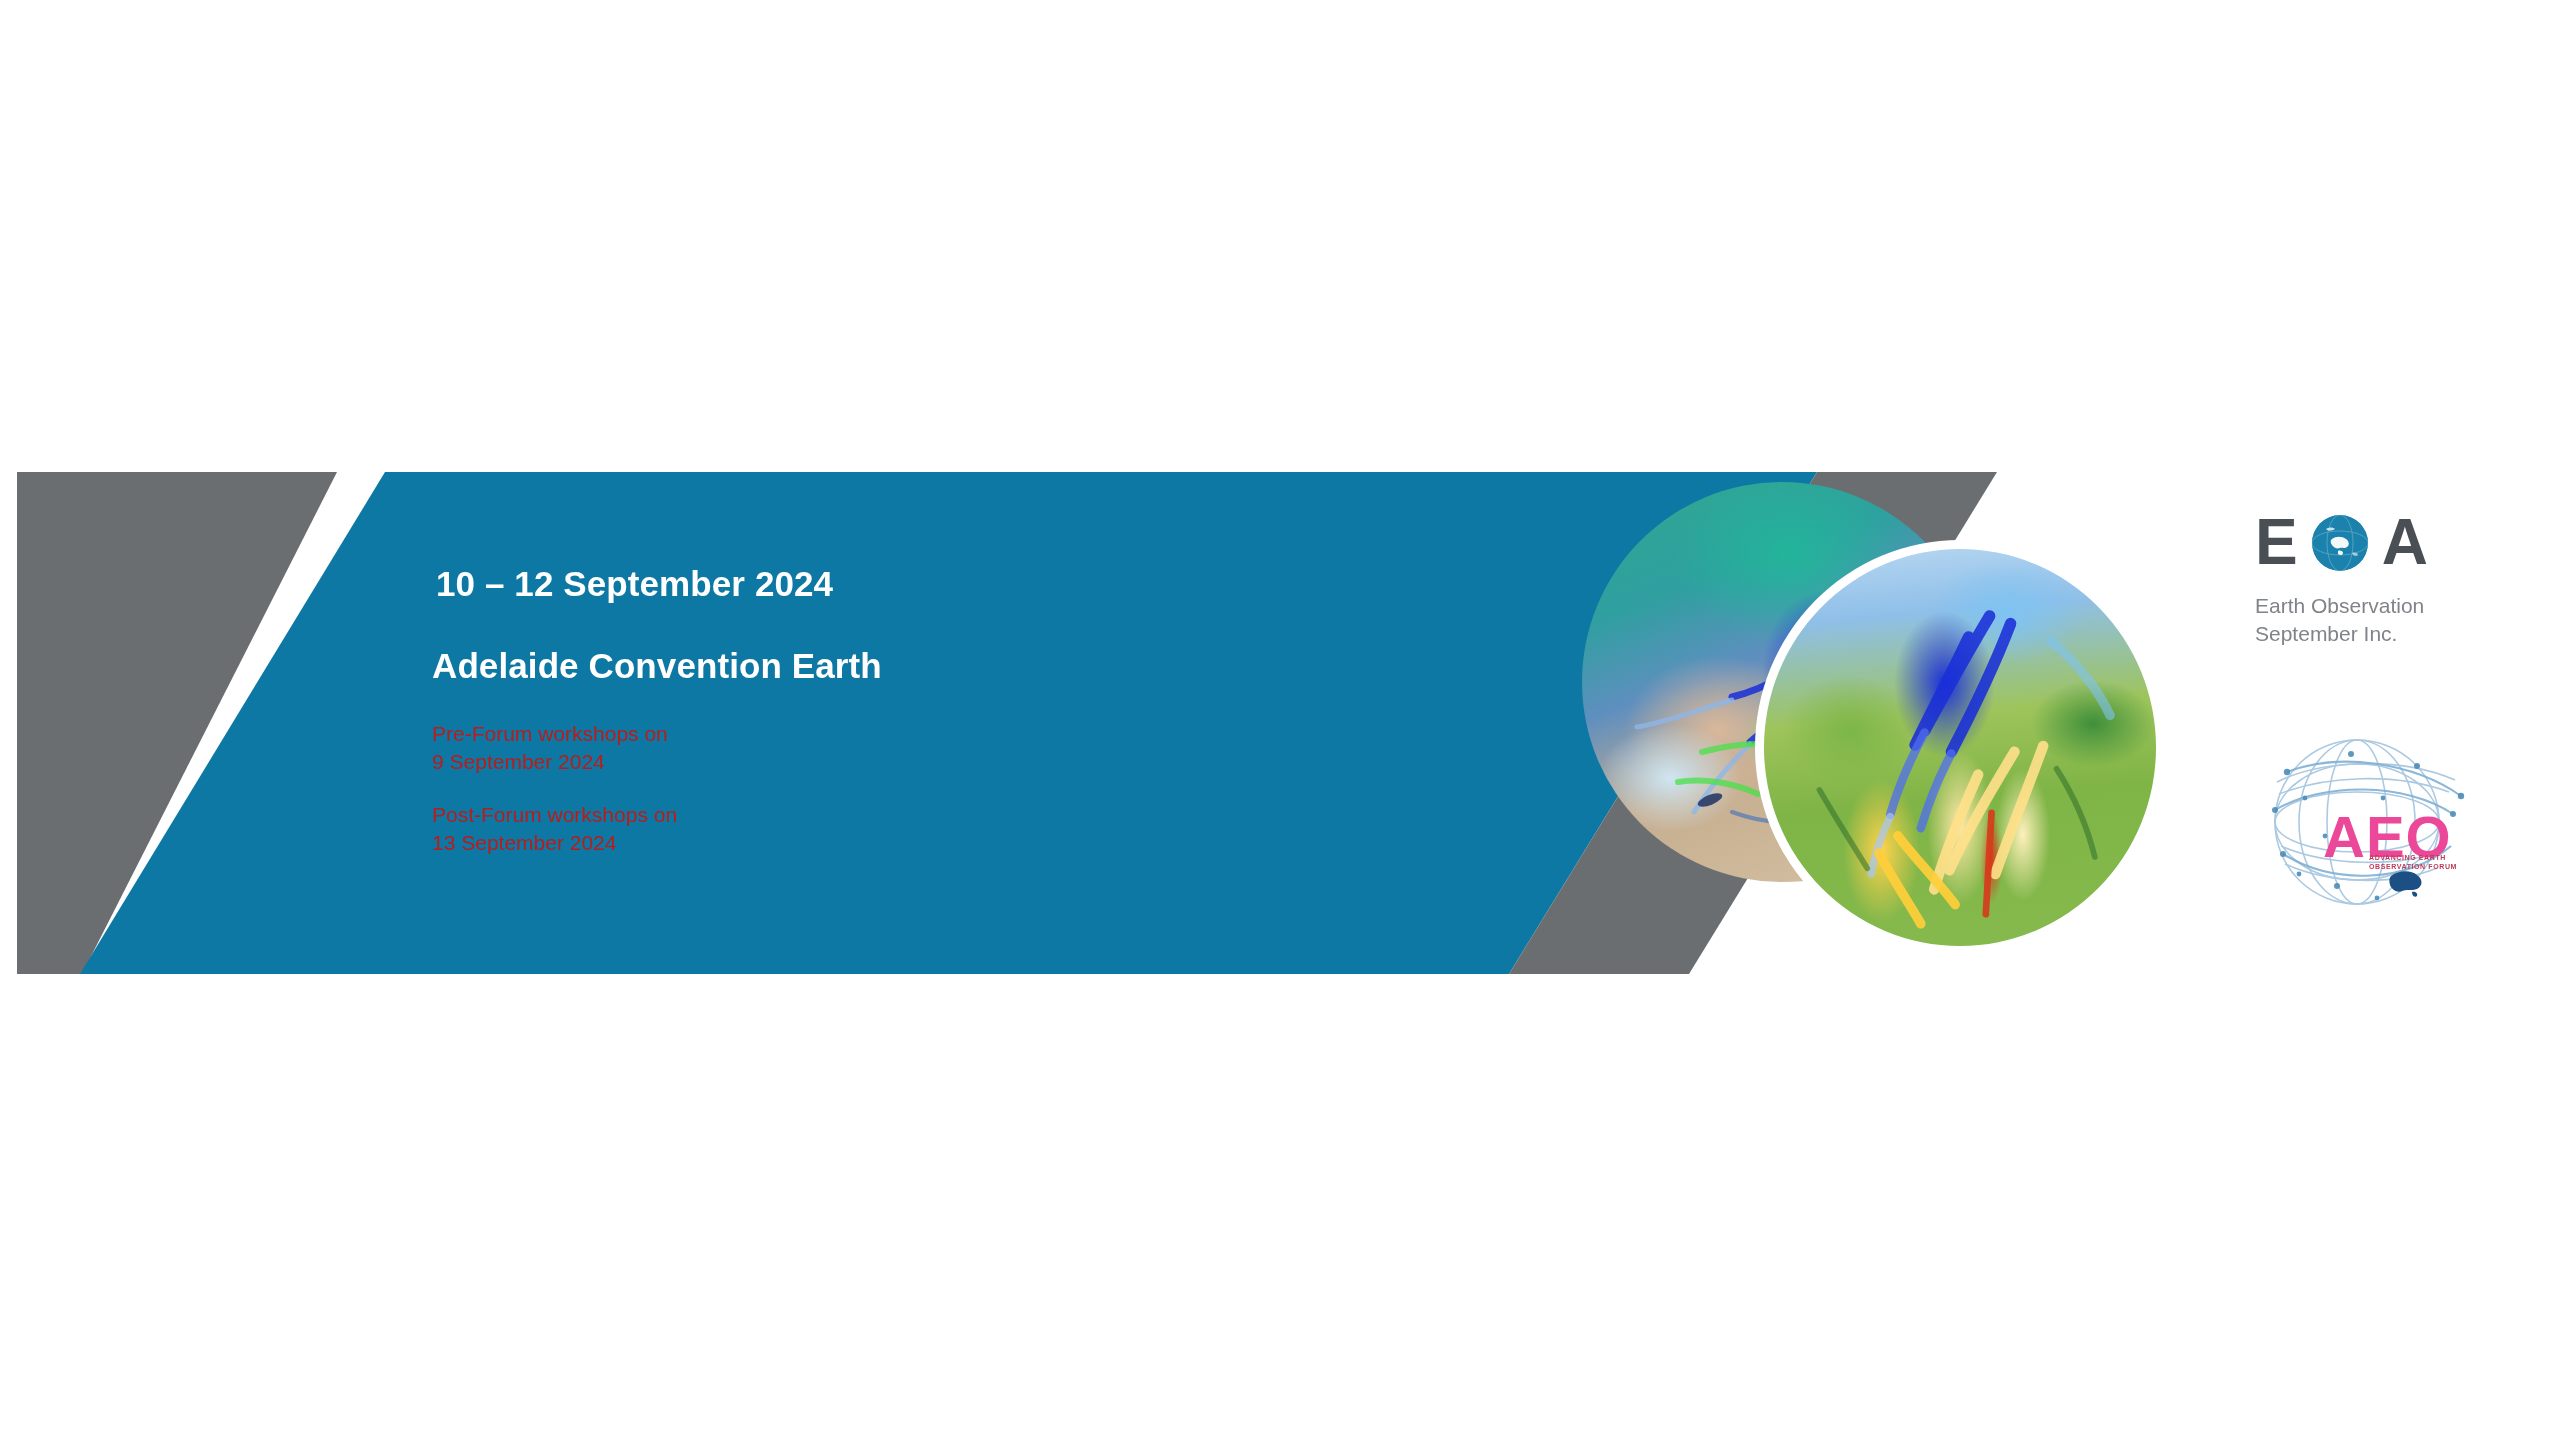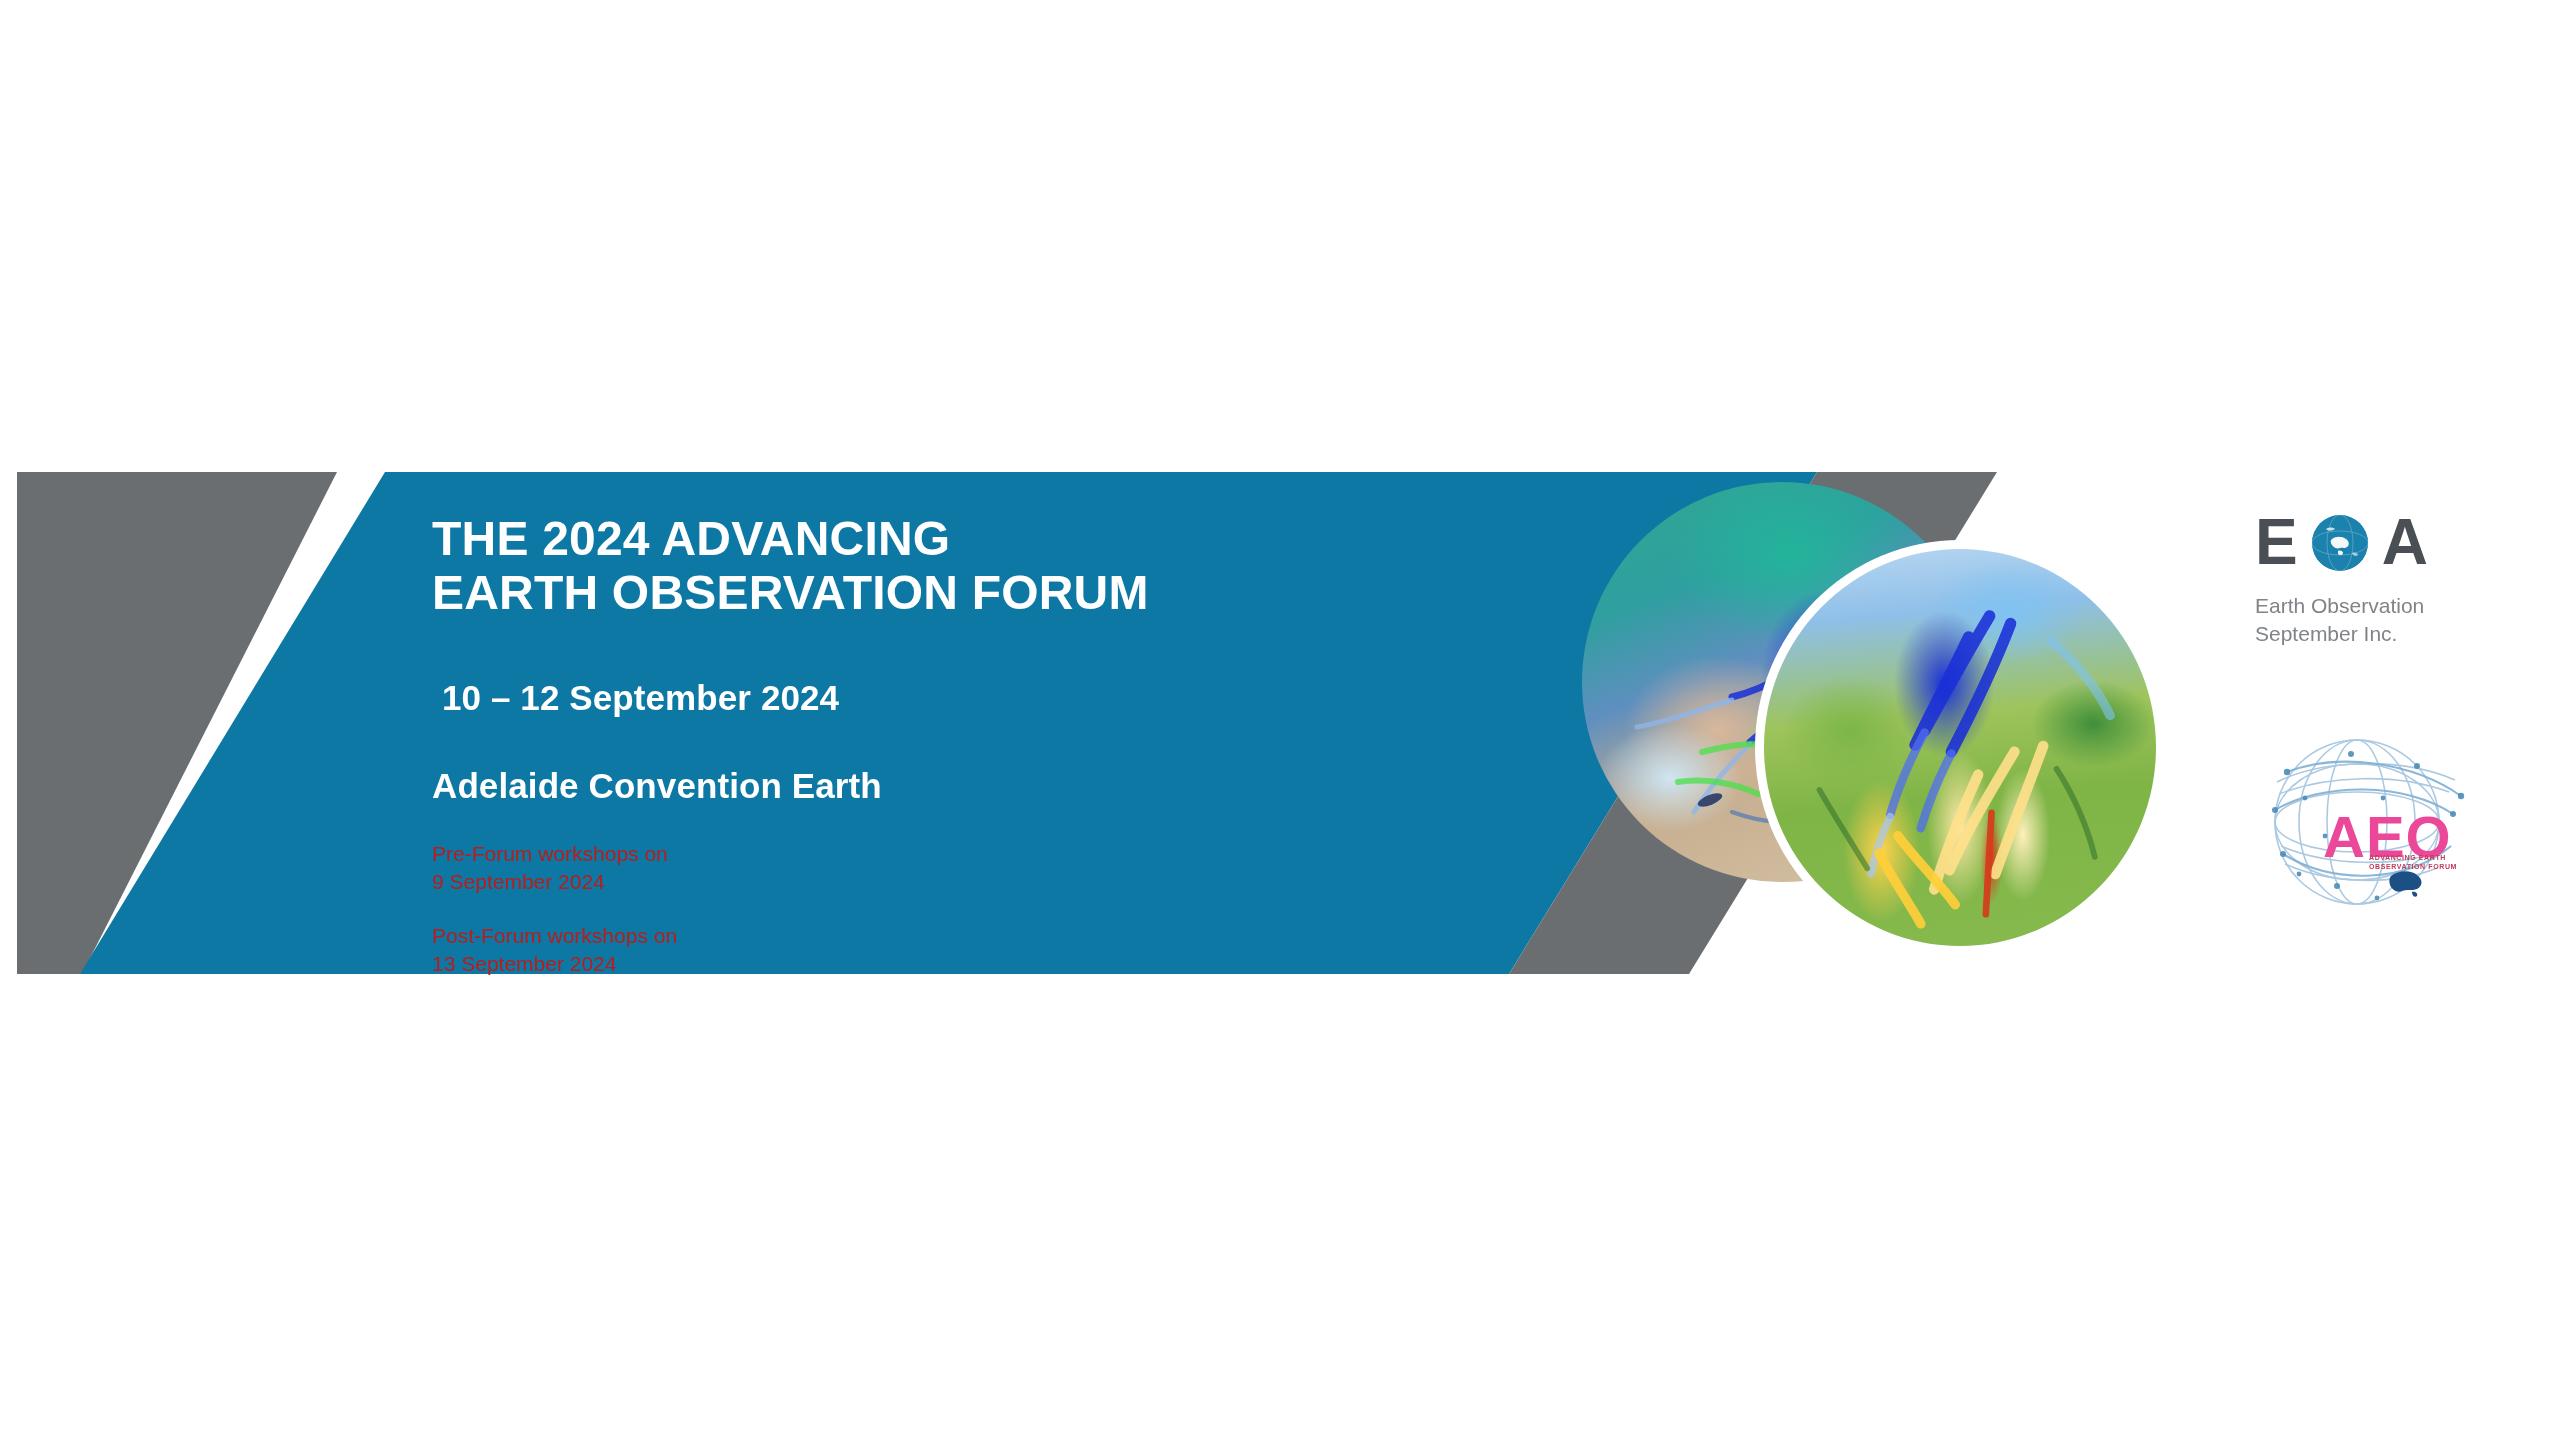--- a/index.html
+++ b/index.html
@@ -70,21 +70,21 @@
     font-size: 48px;
     font-weight: bold;
     line-height: 1.13;
     letter-spacing: 0.2px;
     margin: 0;
     white-space: pre-line;
   }
   .date-line {
     font-size: 35px;
     font-weight: bold;
-    margin: 10px;
+    margin: 4px;
     padding-top: 48px;
     letter-spacing: 0.1px;
   }
   .venue-line {
     font-size: 35px;
     font-weight: bold;
     margin: 0;
     padding-top: 38px;
     letter-spacing: 0.1px;
   }
@@ -275,22 +275,20 @@
         <path d="M306 230 C324 258, 338 290, 346 322"></path>
         <path d="M58 252 C74 280, 92 308, 108 334"></path>
       </g>
       <g stroke="#7fc3f2" stroke-width="10" fill="none" opacity="0.6" stroke-linecap="round">
         <path d="M300 96 C326 118, 348 144, 362 174"></path>
       </g>
     </svg>
   </div>
 
   <div class="text-block">
-    <h1 class="title">THE 2024 ADVANCING
-EARTH OBSERVATION FORUM</h1>
     <p class="date-line">10 – 12 September 2024</p>
     <p class="venue-line">Adelaide Convention Earth</p>
     <p class="workshop pre">Pre-Forum workshops on
 9 September 2024</p>
     <p class="workshop post">Post-Forum workshops on
 13 September 2024</p>
   </div>
 
 </div>
 

